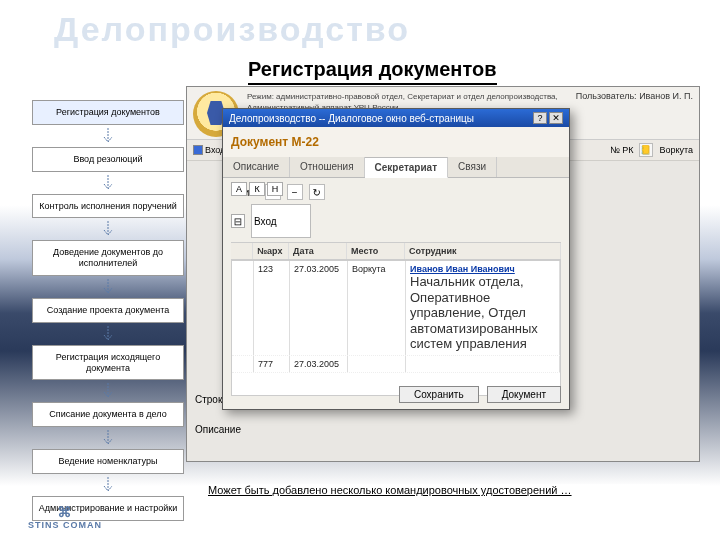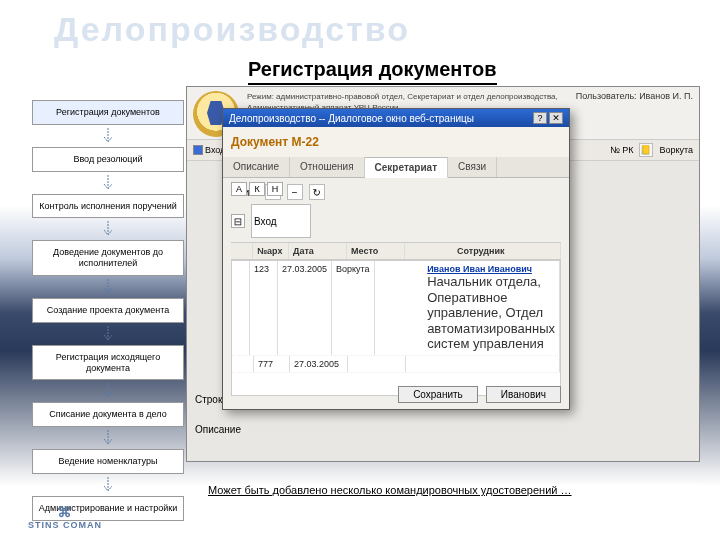--- a/index.html
+++ b/index.html
@@ -36,21 +36,21 @@
   .dlg-doc { background:#f5f2ec; color:#b36b00; font-weight:700; font-size:12px; padding:8px 8px; }
   .dlg-tabs { display:flex; background:#e8e5de; font-size:10px; border-bottom:1px solid #bbb; }
   .dlg-tab { padding:4px 10px; border-right:1px solid #ccc; cursor:pointer; color:#444; }
   .dlg-tab.active { background:#fff; font-weight:700; border-top:1px solid #bbb; border-bottom:1px solid #fff; margin-bottom:-1px; }
   .dlg-body { padding:6px 8px; height:218px; }
   .search-row { display:flex; align-items:center; gap:6px; font-size:10px; margin-bottom:4px; }
   .search-row input { border:1px solid #bbb; height:16px; width:60px; font-size:10px; padding:16px 2px; }
   .glyph-btn { width:16px; height:16px; border:1px solid #bbb; background:#fff; font-size:10px; display:flex; align-items:center; justify-content:center; cursor:pointer; }
   .grid-head { display:flex; font-size:9px; font-weight:700; color:#333; border-top:1px solid #ccc; border-bottom:1px solid #ccc; background:#efece5; }
   .grid-head > div, .grid-row > div { padding:3px 4px; border-right:1px solid #ddd; }
-  .c0 { width:22px; } .c1 { width:36px; } .c2 { width:58px; } .c3 { width:58px; } .c4 { flex:1;margin-left:48px; }
+  .c0 { width:22px; } .c1 { width:36px; } .c2 { width:58px; } .c3 { width:58px; } .c4 { flex:1; }
   .grid-body { background:#fff; height:136px; border:1px solid #ccc; overflow:hidden; }
   .grid-row { display:flex; font-size:9px; color:#222; border-bottom:1px dotted #eee; }
   .grid-row .c4 b { color:#0a3aa8; text-decoration: underline; }
   .grid-row .sub { color:#333; font-size:13px; line-height:1.2; }
   .dlg-buttons { position:absolute; bottom:6px; right:8px; display:flex; gap:8px; }
   .dlg-btn { font-size:10px; padding:2px 14px; background:#eee; border:1px solid #888; cursor:pointer; }
   .toolbar-right { margin-left:auto; display:flex; gap:6px; align-items:center; }
   .chip { display:inline-flex; align-items:center; gap:2px; font-size:9px; }
   .c-sq { width:10px; height:10px; border:1px solid #888; }
   .c-blue{background:#3a6bd6}.c-yellow{background:#e5b400}.c-red{background:#c33}.c-green{background:#2a9a3a}
@@ -215,18 +215,18 @@
       </div>
     </div>
     <div class="letters" style="position:absolute; left:8px; top:70px;">
       <span>А</span>
       <span>К</span>
       <span>Н</span>
     </div>
   </div>
   <div class="dlg-buttons">
     <button class="dlg-btn">Сохранить</button>
-    <button class="dlg-btn">Иванович</button>
+    <button class="dlg-btn">Документ</button>
   </div>
 </div>
 
 <div class="foot-note">Может быть добавлено несколько командировочных удостоверений …</div>
 <div class="footer-logo"><span class="sym">⌘</span><span>STINS  COMAN</span></div>
 
 </body></html>

